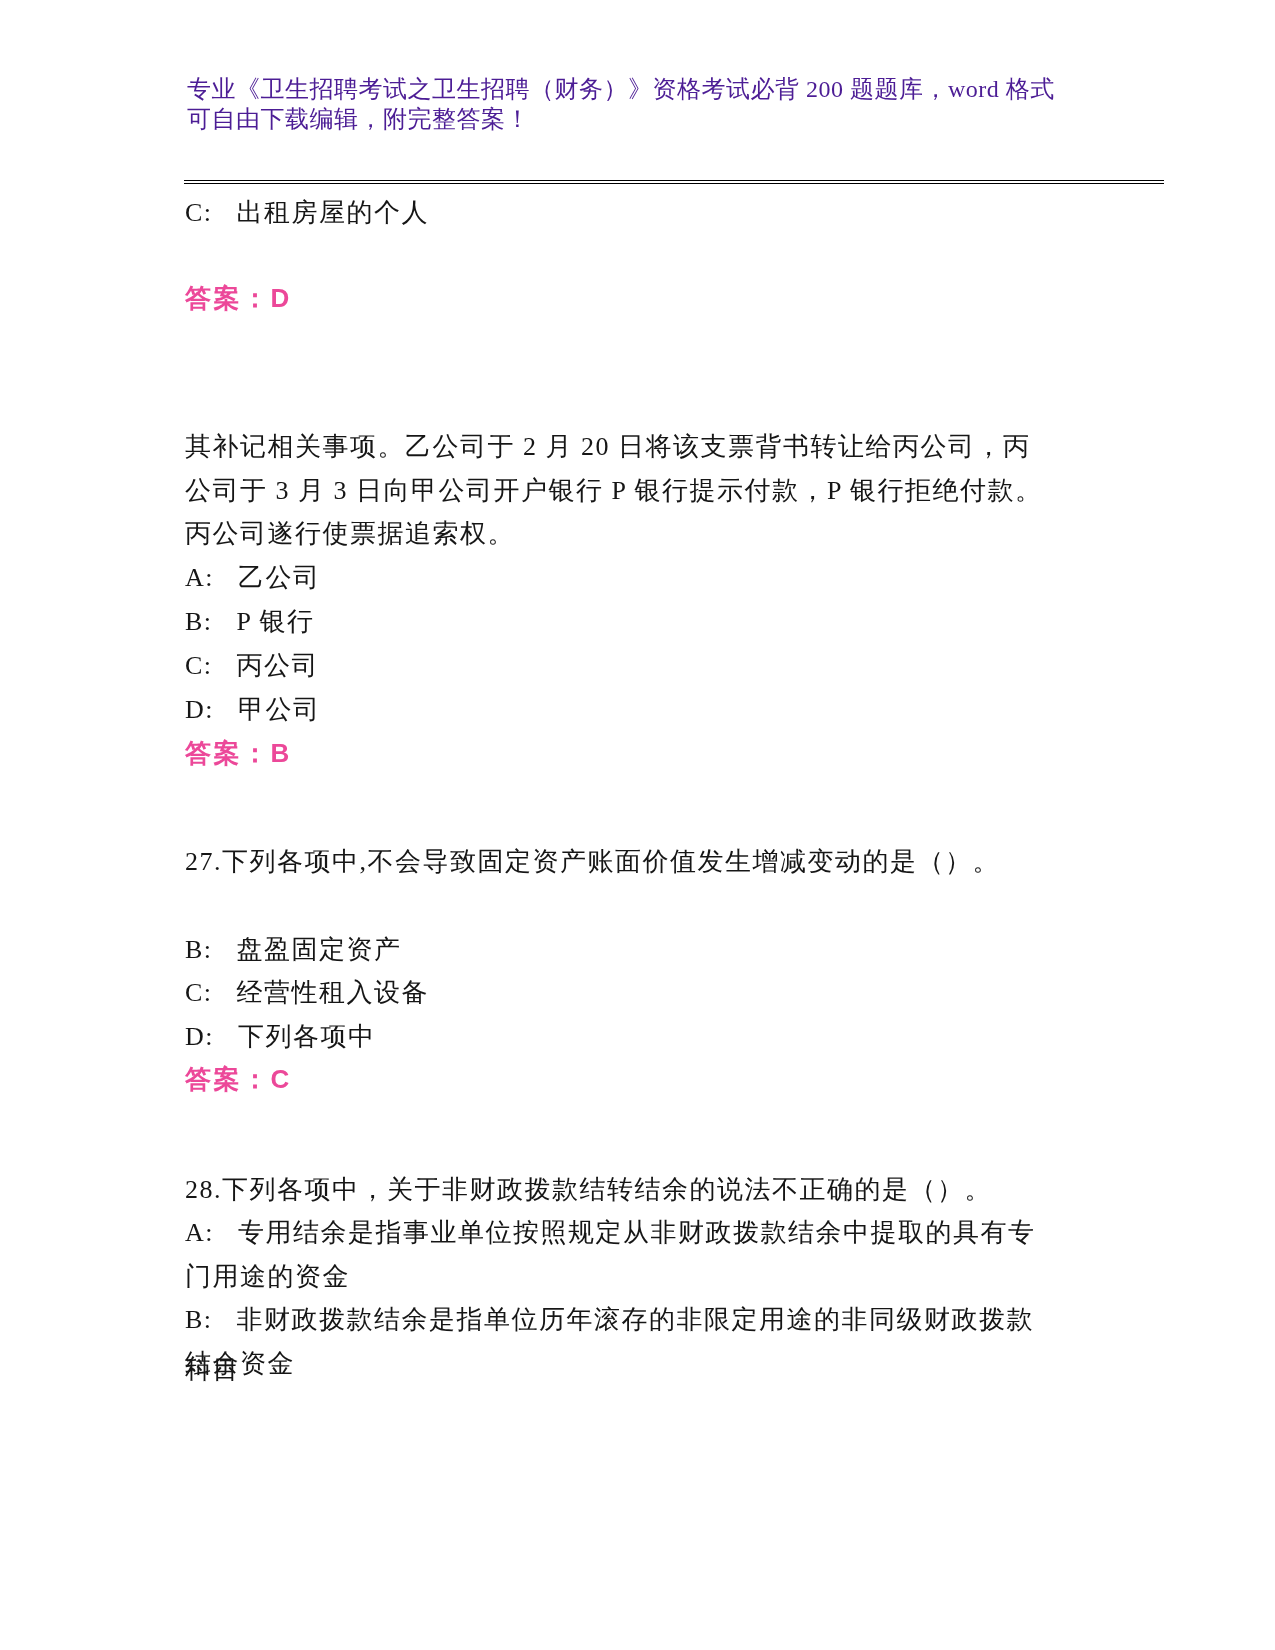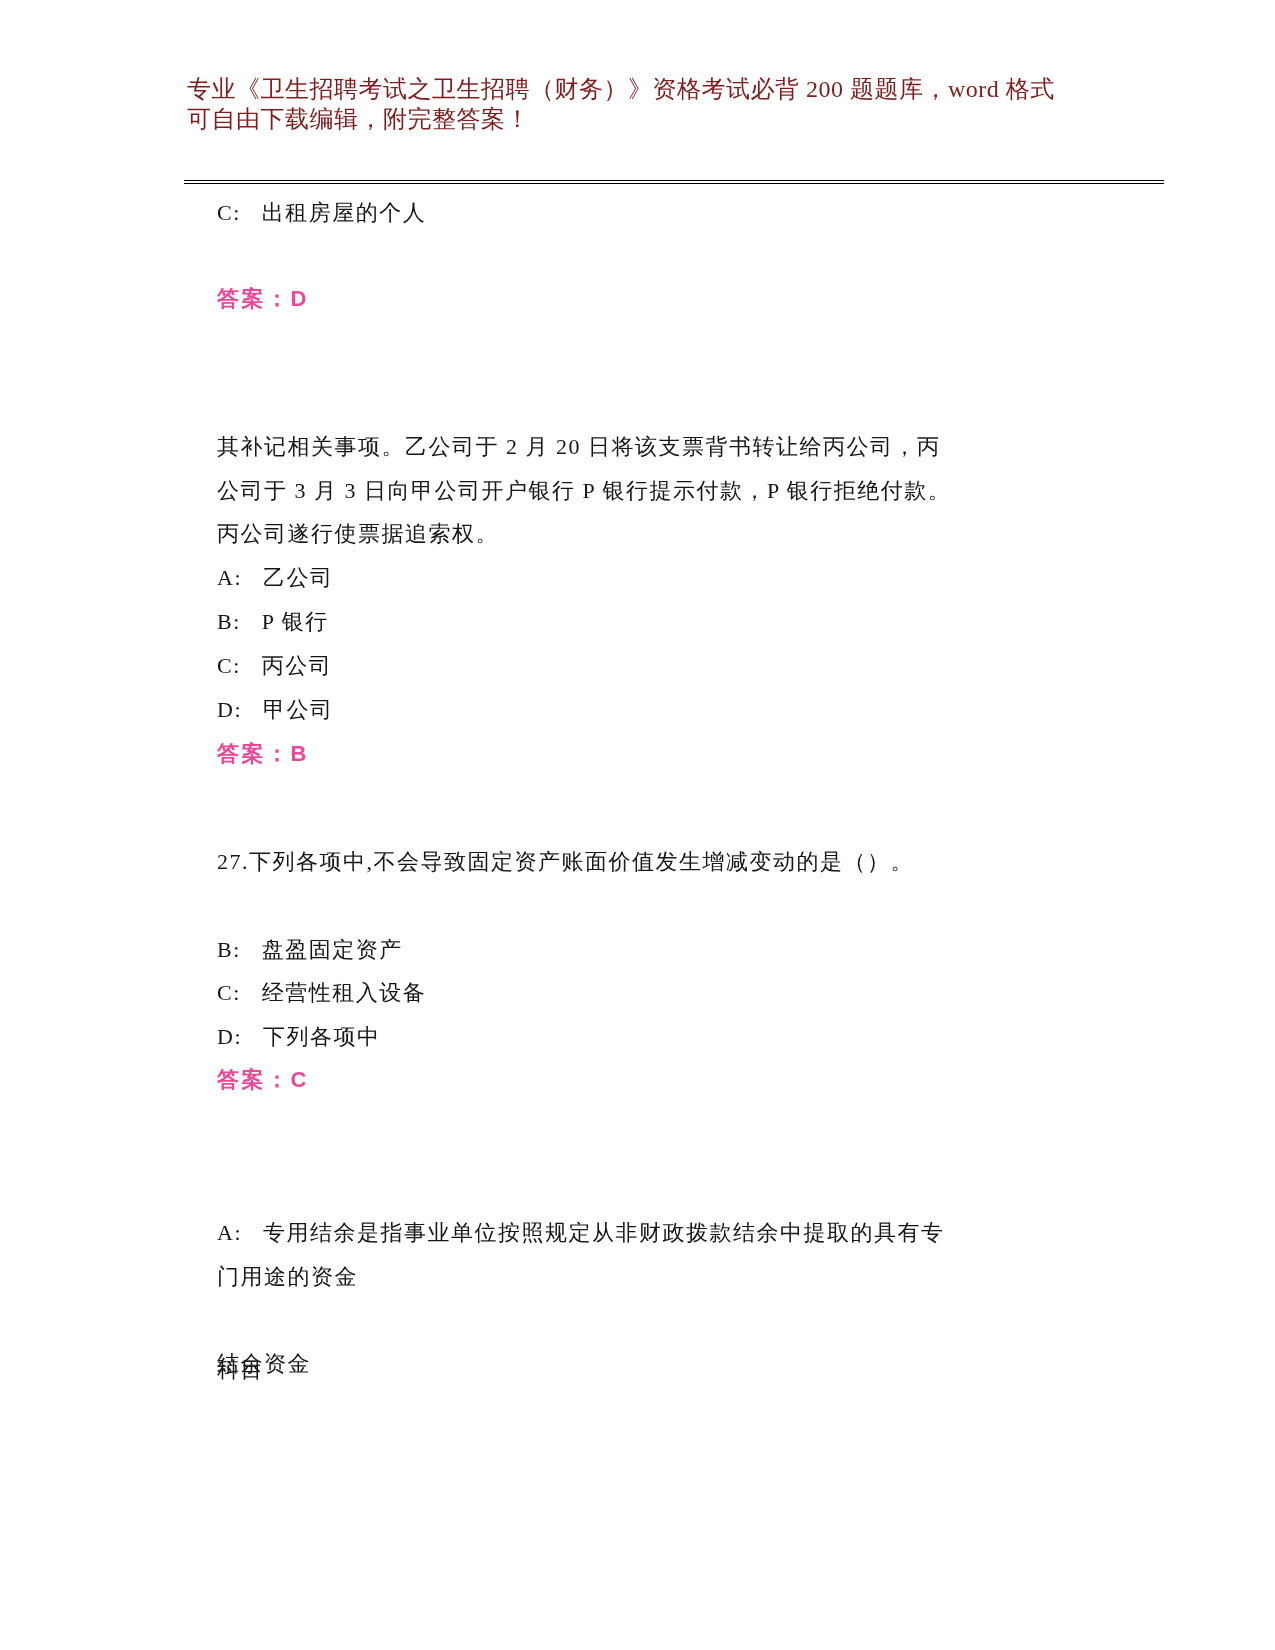--- a/index.html
+++ b/index.html
@@ -8,31 +8,31 @@
     background:#ffffff;
     position:relative;
     font-family:"Liberation Serif","DejaVu Serif",serif;
     color:#141414;
     overflow:hidden;
   }
   .page { position:absolute; inset:0; }
   .hdr {
     position:absolute; left:187px; width:980px;
     font-size:24px; line-height:30px; letter-spacing:0.5px;
-    white-space:pre; color:#7f1d1d;
+    white-space:pre; color:#4c1d95;
   }
   .rule {
     position:absolute; left:184px; top:180px; width:980px; height:2px;
     border-top:1px solid #000; border-bottom:1px solid #000;
   }
   .content { position:absolute; left:185px; top:0; width:905px; height:1650px; }
   .ln {
     position:absolute; left:0;
-    font-size:22px; line-height:33px; letter-spacing:1.5px;
-    white-space:pre; color:#161616;margin-left:32px;
+    font-size:26px; line-height:33px; letter-spacing:1.5px;
+    white-space:pre; color:#161616;
   }
   .ans {
     font-family:"Liberation Sans","DejaVu Sans",sans-serif;
     font-weight:700; letter-spacing:2.5px; color:#ec4899;
   }
 </style>
 </head>
 <body>
 
 <div class="page">
@@ -54,19 +54,21 @@
     <div class="ln" style="top:649px">C:   丙公司</div>
     <div class="ln" style="top:693px">D:   甲公司</div>
     <div class="ln ans" style="top:737px">答案：B</div>
 
     <div class="ln" style="top:845px">27.下列各项中,不会导致固定资产账面价值发生增减变动的是（）。</div>
     <div class="ln" style="top:933px">B:   盘盈固定资产</div>
     <div class="ln" style="top:976px">C:   经营性租入设备</div>
     <div class="ln" style="top:1020px">D:   下列各项中</div>
     <div class="ln ans" style="top:1063px">答案：C</div>
 
+    <div class="ln" style="top:1173px">28.下列各项中，关于非财政拨款结转结余的说法不正确的是（）。</div>
     <div class="ln" style="top:1216px">A:   专用结余是指事业单位按照规定从非财政拨款结余中提取的具有专</div>
     <div class="ln" style="top:1260px">门用途的资金</div>
+    <div class="ln" style="top:1303px">B:   非财政拨款结余是指单位历年滚存的非限定用途的非同级财政拨款</div>
     <div class="ln" style="top:1347px">结余资金</div>
     <div class="ln" style="top:1353px">科目</div>
   </div>
 
 </div>
 
 </body></html>

